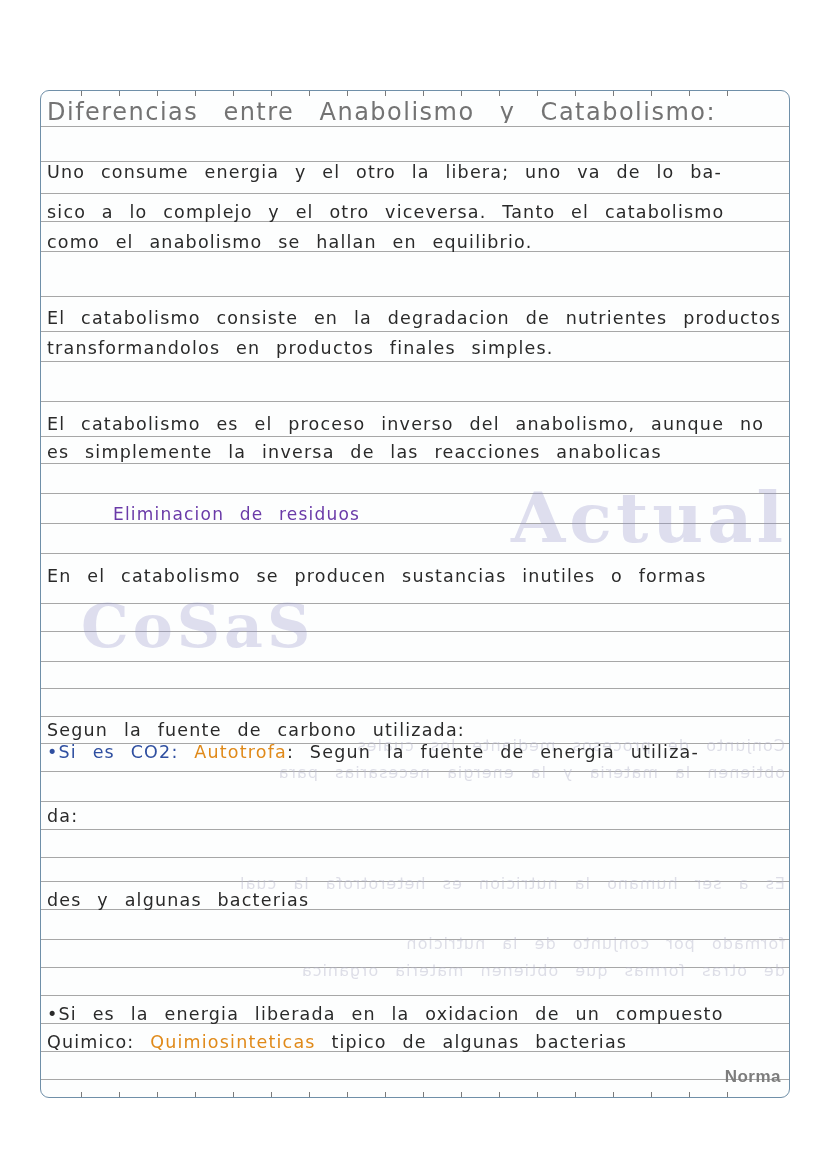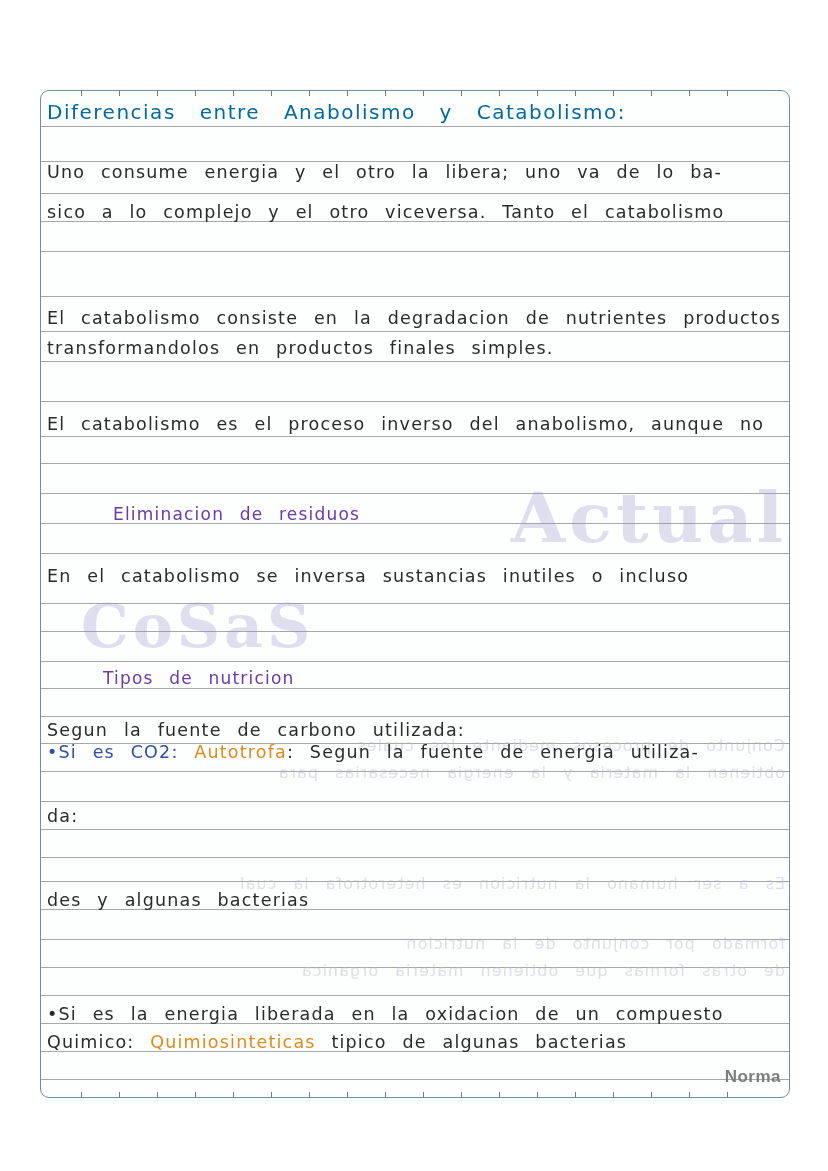--- a/index.html
+++ b/index.html
@@ -11,21 +11,21 @@
     box-sizing:border-box; overflow:hidden;
   }
   .rule { position:absolute; left:0; right:0; height:1px; background:#8a8a8a; opacity:0.75; }
   .tick-row { position:absolute; left:0; right:0; height:6px; }
   .tick { position:absolute; width:1px; height:5px; background:#7a7a7a; }
   .line {
     position:absolute; left:6px; right:4px; white-space:nowrap; overflow:hidden;
     font-family:"DejaVu Sans", sans-serif; font-size:17.5px; letter-spacing:1.2px;
     color:#2a2a2a; word-spacing:9px; line-height:22px;
   }
-  .title { color:#0369a1; font-size:20px; letter-spacing:1.5px; word-spacing:16px; }
+  .title { color:#737373; font-size:24px; letter-spacing:1.5px; word-spacing:16px; }
   .subhead { color:#6a3aa8; font-size:17px; }
   .blue { color:#2f4fa0; }
   .orange { color:#e08a1a; }
   .bleed { position:absolute; color:#b8b8cc; opacity:0.45; font-size:16px;
            white-space:nowrap; transform:scaleX(-1); left:6px; right:4px; overflow:hidden; letter-spacing:1px; word-spacing:10px; }
   .stamp { position:absolute; color:#8f8fc8; opacity:0.28; font-size:70px; font-weight:bold;
            font-family:"DejaVu Serif", serif; white-space:nowrap; letter-spacing:4px; }
   .logo { position:absolute; right:8px; bottom:10px; font-family:"Liberation Sans", sans-serif;
           font-weight:bold; font-size:17px; color:#7d7d7d; letter-spacing:0.5px; }
 </style>
@@ -94,30 +94,31 @@
   <div class="bleed" style="top:843px">formado por conjunto de la nutricion</div>
   <div class="bleed" style="top:870px">de otras formas que obtienen materia organica</div>
 
   <div class="stamp" style="left:470px; top:385px;">Actualizo</div>
   <div class="stamp" style="left:40px; top:500px; font-size:60px;">CoSaS</div>
 
   <div class="line title" style="top:10px">Diferencias entre Anabolismo y Catabolismo:</div>
 
   <div class="line" style="top:70px">Uno consume energia y el otro la libera; uno va de lo ba-</div>
   <div class="line" style="top:110px">sico a lo complejo y el otro viceversa. Tanto el catabolismo</div>
+  <div class="line" style="top:140px">como el anabolismo se hallan en equilibrio.</div>
 
   <div class="line" style="top:216px">El catabolismo consiste en la degradacion de nutrientes productos</div>
   <div class="line" style="top:246px">transformandolos en productos finales simples.</div>
 
   <div class="line" style="top:322px">El catabolismo es el proceso inverso del anabolismo, aunque no</div>
+  <div class="line" style="top:350px">es simplemente la inversa de las reacciones anabolicas</div>
 
   <div class="line subhead" style="top:412px; left:72px;">Eliminacion de residuos</div>
-  <div class="line" style="top:474px">En el catabolismo se inversa sustancias inutiles o incluso</div>
+  <div class="line" style="top:474px">En el catabolismo se producen sustancias inutiles o formas</div>
 
-  <div class="line subhead" style="top:576px; left:62px;">Tipos de nutricion</div>
   <div class="line" style="top:628px">Segun la fuente de carbono utilizada:</div>
 
   <div class="line" style="top:650px">
     <span class="blue">•Si es CO2: </span><span class="orange">Autotrofa</span><span>: Segun la fuente de energia utiliza-</span>
   </div>
   <div class="line" style="top:714px">da:</div>
 
   <div class="line" style="top:798px">des y algunas bacterias</div>
 
   <div class="line" style="top:940px">

